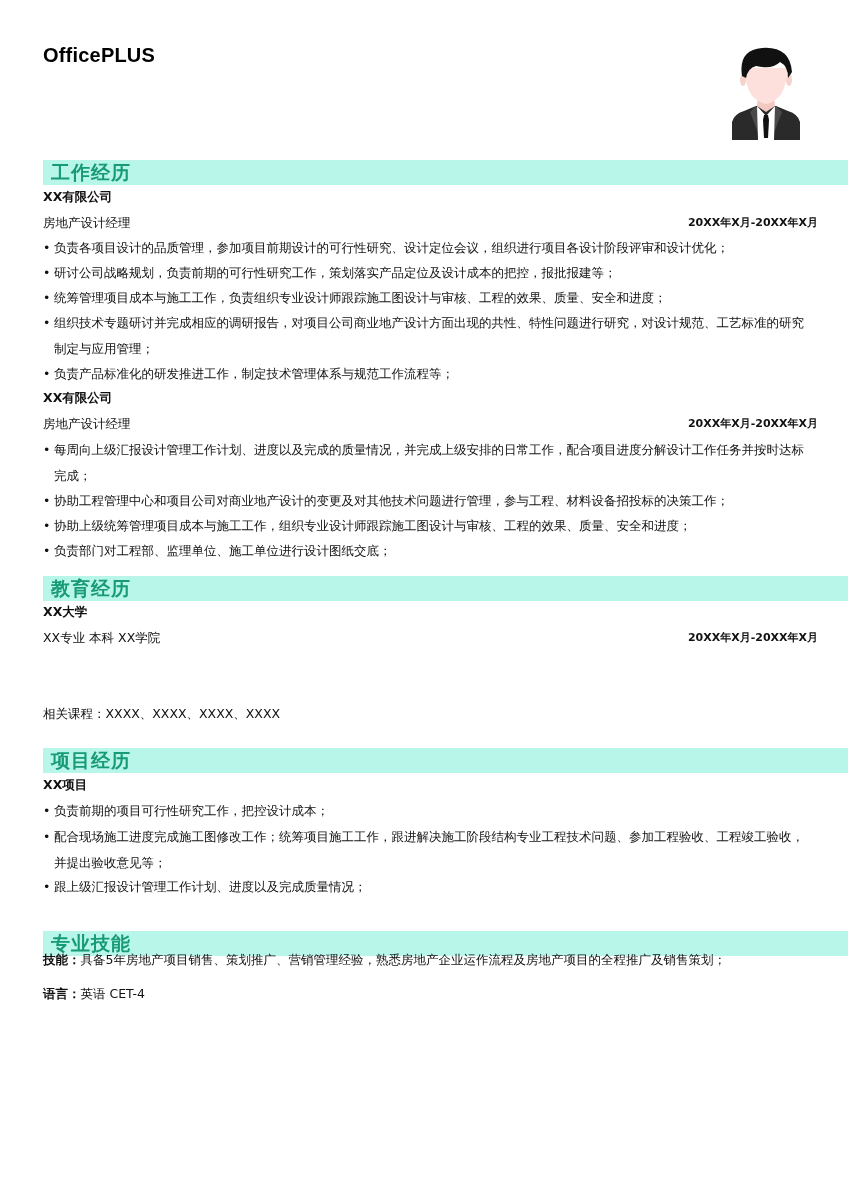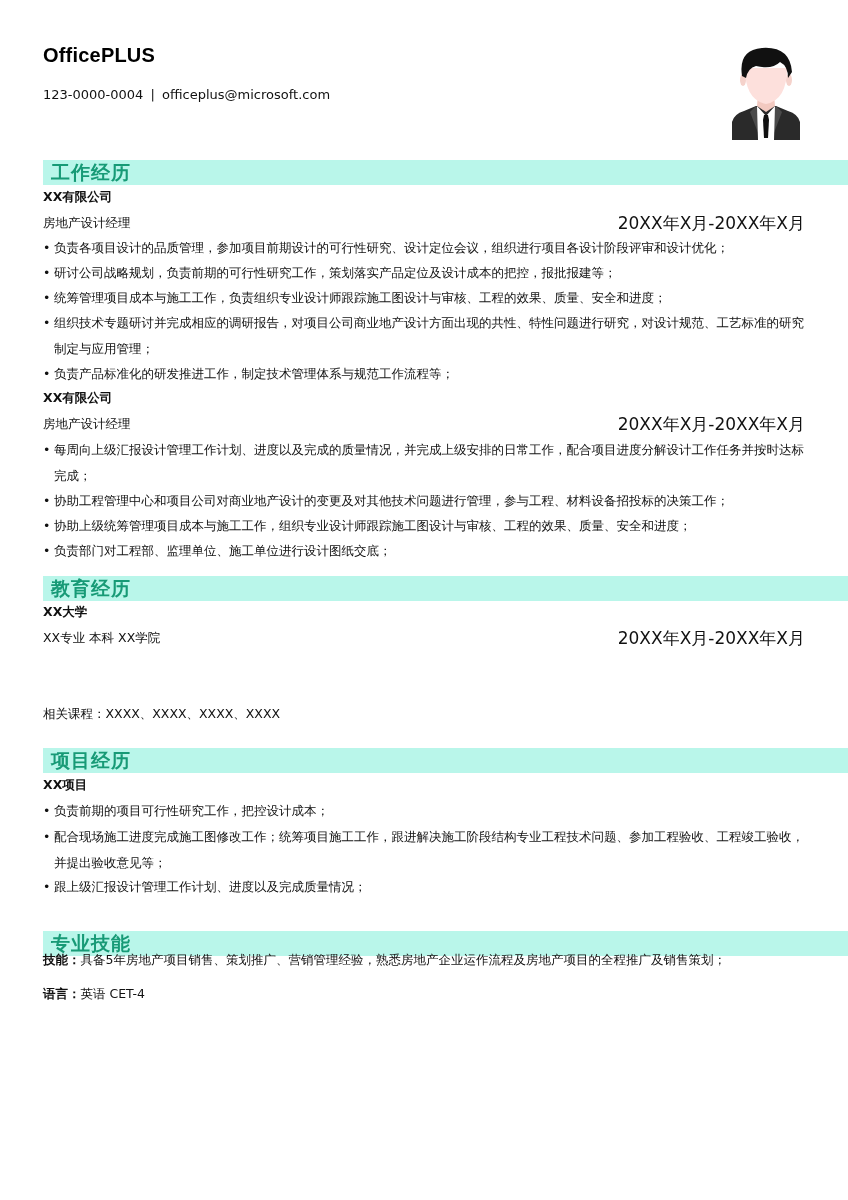--- a/index.html
+++ b/index.html
@@ -29,40 +29,35 @@
   .section-bar .title {
     position: absolute; left: 8px; top: -1px;
     font-size: 19px; font-weight: bold; color: #179a76;
     letter-spacing: 1px; line-height: 26px;
   }
   .line {
     position: absolute; left: 43px; width: 762px;
     font-size: 12.5px; line-height: 16px; color: #111; white-space: nowrap;
   }
   .bold { font-weight: bold; }
-  .date { position: absolute; right: 43px; font-size: 17px; line-height: 16px; color: #111; }
+  .date { position: absolute; right: 30px; font-size: 11px; line-height: 16px; color: #111; font-weight: bold; }
   .bullet {
     position: absolute; left: 43px; width: 762px;
     font-size: 12.5px; line-height: 25.5px; color: #111;
   }
   .bullet .dot { position: absolute; left: 0; top: 0; }
   .bullet .txt { display: block; margin-left: 11px; }
   .label-bold { font-weight: bold; }
 </style>
 </head>
 <body>
 
 <div class="page">
 
   <div class="name">OfficePLUS</div>
-  <div class="contact">
-    <span>123-0000-0004</span>
-    <span class="sep">|</span>
-    <span>officeplus@microsoft.com</span>
-  </div>
   <div class="avatar">
     <svg width="72" height="98" viewBox="0 0 72 98">
       <rect width="72" height="98" fill="#ffffff"></rect>
 
       <path d="M2 98 L2 80 Q4 72 14 69 L26 64 L46 64 L58 69 Q68 72 70 80 L70 98 Z" fill="#2a2a2a"></path>
 
       <path d="M26 64 L20 70 L30 96 L34 76 Z" fill="#4a4a4a"></path>
       <path d="M46 64 L52 70 L42 96 L38 76 Z" fill="#4a4a4a"></path>
 
       <path d="M27 64 L36 74 L45 64 L44 98 L28 98 Z" fill="#ffffff"></path>

